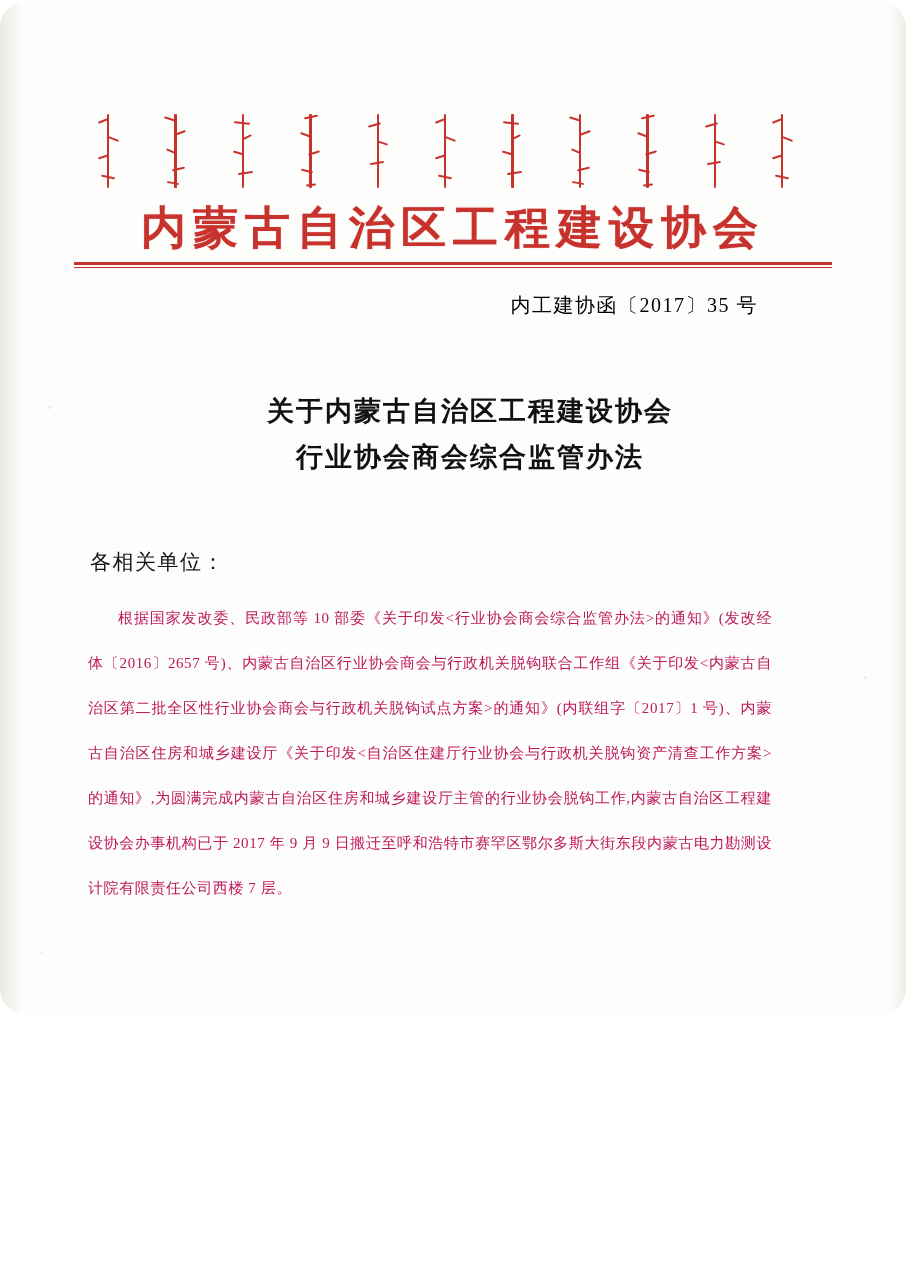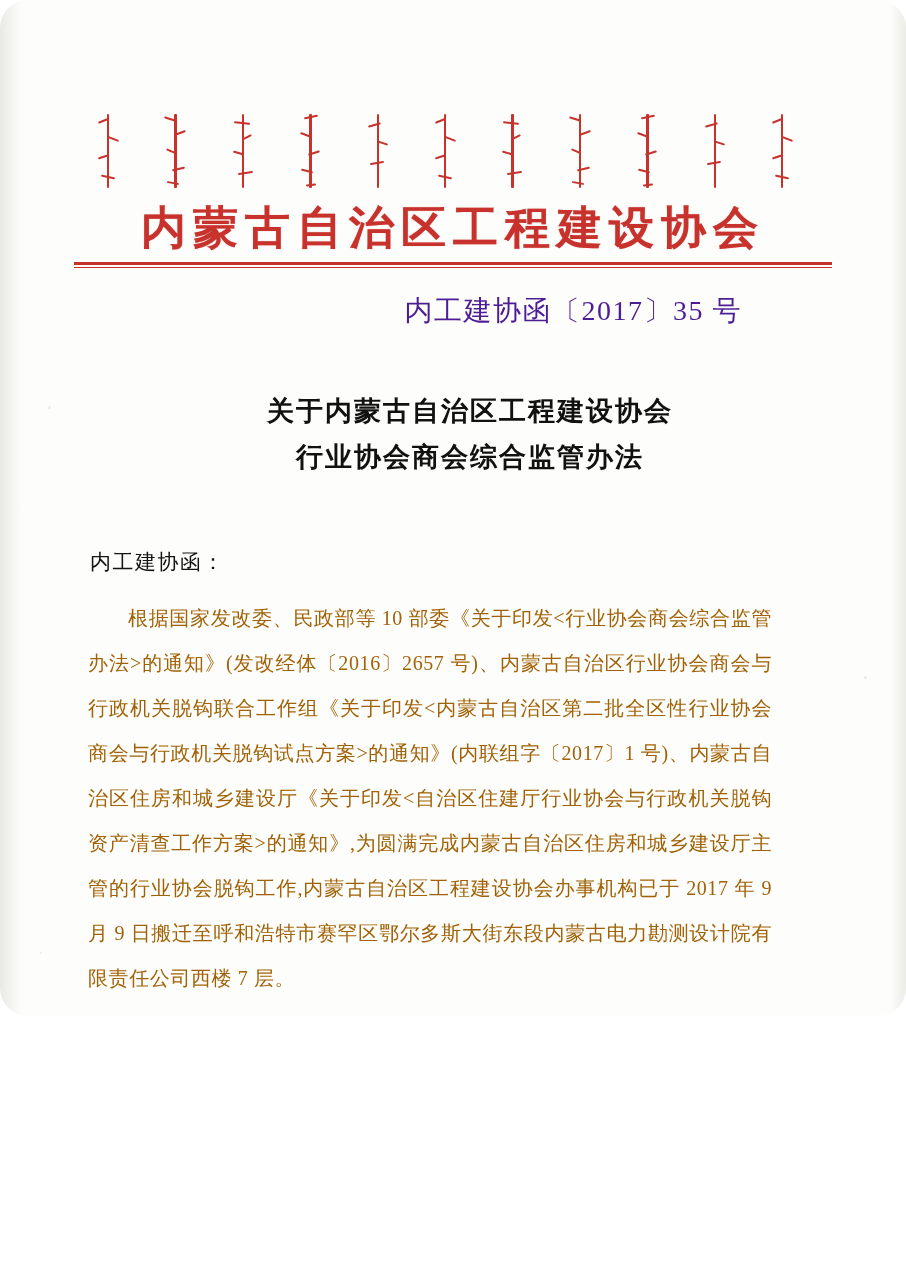--- a/index.html
+++ b/index.html
@@ -131,24 +131,24 @@
     background: #c8322c;
   }
   .rule-double .r2 {
     position: absolute; left: 0; top: 5px; width: 100%; height: 1.2px;
     background: #c8322c;
   }
 
   
   .doc-number {
     position: absolute;
-    right: 164px;
+    right: 148px;
     top: 292px;
-    font-size: 28px;
-    color: #4c1d95;
+    font-size: 20px;
+    color: #000000;
     letter-spacing: 1.5px;
     white-space: nowrap;
   }
 
   
   .headline {
     position: absolute;
     left: 0;
     top: 388px;
     width: 906px;
@@ -169,22 +169,22 @@
     top: 548px;
     font-size: 21px;
     color: #131313;
     letter-spacing: 1.5px;
   }
   .para {
     position: absolute;
     left: 88px;
     top: 596px;
     width: 684px;
-    font-size: 20px;
-    color: #a16207;
+    font-size: 15px;
+    color: #be185d;
     line-height: 45px;
     text-align: justify;
     text-justify: inter-character;
     text-indent: 2em;
     letter-spacing: 0.6px;
   }
 
   
   .rule-bottom {
     position: absolute;
@@ -298,21 +298,21 @@
       <span class="r2"></span>
     </div>
 
     <div class="doc-number">内工建协函〔2017〕35 号</div>
 
     <div class="headline">
       <span class="ln">关于内蒙古自治区工程建设协会</span>
       <span class="ln">行业协会商会综合监管办法</span>
     </div>
 
-    <div class="salutation">内工建协函：</div>
+    <div class="salutation">各相关单位：</div>
 
     <div class="para">根据国家发改委、民政部等 10 部委《关于印发&lt;行业协会商会综合监管办法&gt;的通知》(发改经体〔2016〕2657 号)、内蒙古自治区行业协会商会与行政机关脱钩联合工作组《关于印发&lt;内蒙古自治区第二批全区性行业协会商会与行政机关脱钩试点方案&gt;的通知》(内联组字〔2017〕1 号)、内蒙古自治区住房和城乡建设厅《关于印发&lt;自治区住建厅行业协会与行政机关脱钩资产清查工作方案&gt;的通知》,为圆满完成内蒙古自治区住房和城乡建设厅主管的行业协会脱钩工作,内蒙古自治区工程建设协会办事机构已于 2017 年 9 月 9 日搬迁至呼和浩特市赛罕区鄂尔多斯大街东段内蒙古电力勘测设计院有限责任公司西楼 7 层。</div>
 
     <div class="rule-bottom"></div>
 
     <span class="speck" style="left:48px;  top:406px; width:3px;  height:3px;"></span>
     <span class="speck" style="left:864px; top:676px; width:3px;  height:3px;"></span>
     <span class="speck" style="left:40px;  top:952px; width:2px;  height:2px;"></span>
     <span class="speck" style="left:842px; top:1108px; width:2px; height:2px;"></span>
   </div>

